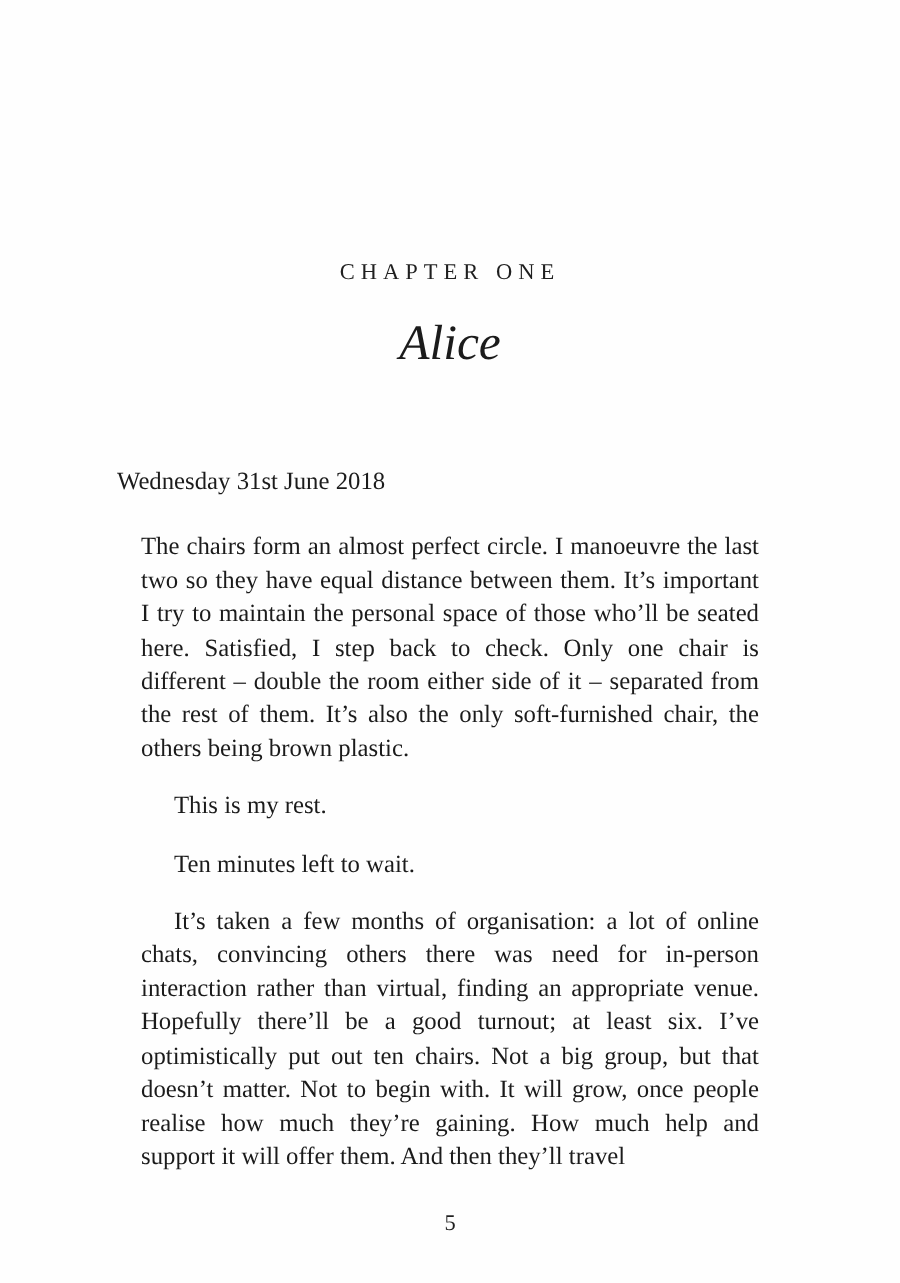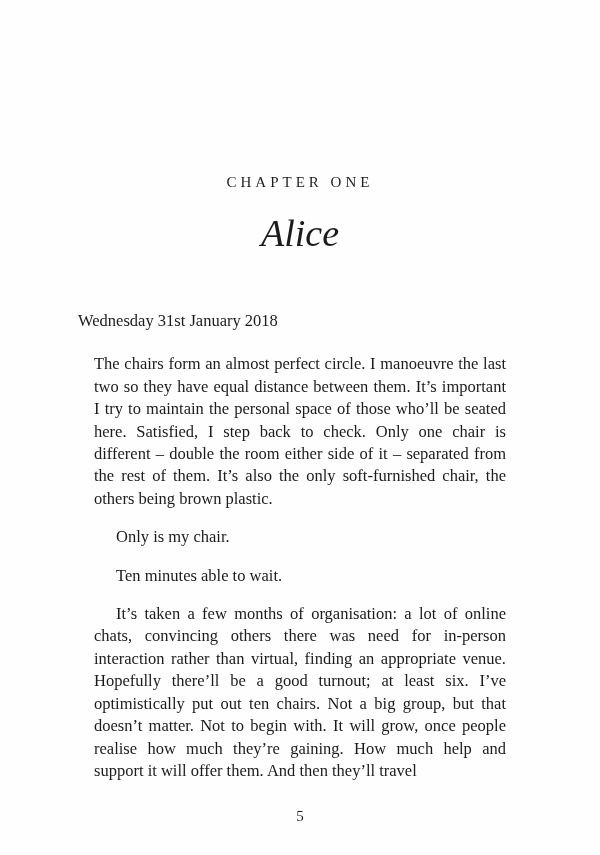--- a/index.html
+++ b/index.html
@@ -28,21 +28,21 @@
     letter-spacing: 4px;
     color: #1f1f1f;
   }
   .chapter-title {
     position: absolute;
     top: 211px;
     left: 0;
     width: 100%;
     text-align: center;
     font-style: italic;
-    font-size: 38px;
+    font-size: 33px;
     font-weight: normal;
     color: #1b1b1b;
   }
   .body-text {
     position: absolute;
     top: 310px;
     left: 78px;
     width: 444px;
     font-size: 16.5px;
     line-height: 22.4px;
@@ -71,27 +71,27 @@
 </head>
 <body>
 
 <div class="page">
 
   <div class="chapter-label">CHAPTER ONE</div>
 
   <div class="chapter-title">Alice</div>
 
   <div class="body-text">
-    <p class="date-line">Wednesday 31st January 2018</p>
+    <p class="date-line">Wednesday 31st June 2018</p>
 
     <p class="para">The chairs form an almost perfect circle. I manoeuvre the last two so they have equal distance between them. It’s important I try to maintain the personal space of those who’ll be seated here. Satisfied, I step back to check. Only one chair is different – double the room either side of it – separated from the rest of them. It’s also the only soft-furnished chair, the others being brown plastic.</p>
 
-    <p class="para indent">Only is my chair.</p>
+    <p class="para indent">This is my rest.</p>
 
 
-    <p class="para indent">Ten minutes able to wait.</p>
+    <p class="para indent">Ten minutes left to wait.</p>
 
     <p class="para indent">It’s taken a few months of organisation: a lot of online chats, convincing others there was need for in-person interaction rather than virtual, finding an appropriate venue. Hopefully there’ll be a good turnout; at least six. I’ve optimistically put out ten chairs. Not a big group, but that doesn’t matter. Not to begin with. It will grow, once people realise how much they’re gaining. How much help and support it will offer them. And then they’ll travel</p>
   </div>
 
   <div class="page-number">5</div>
 
 </div>
 
 </body></html>

